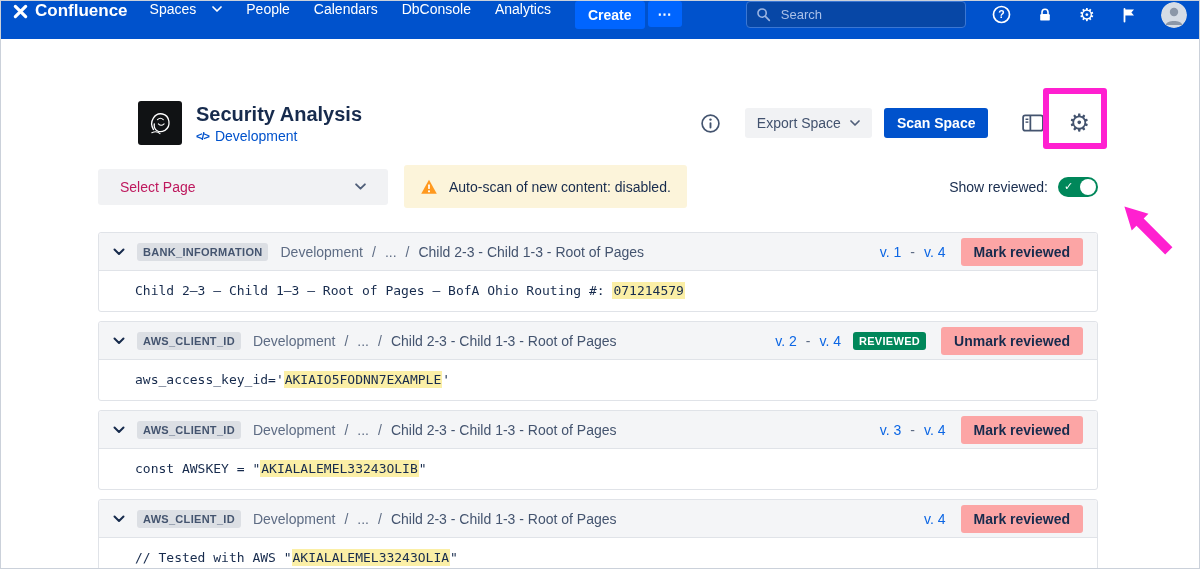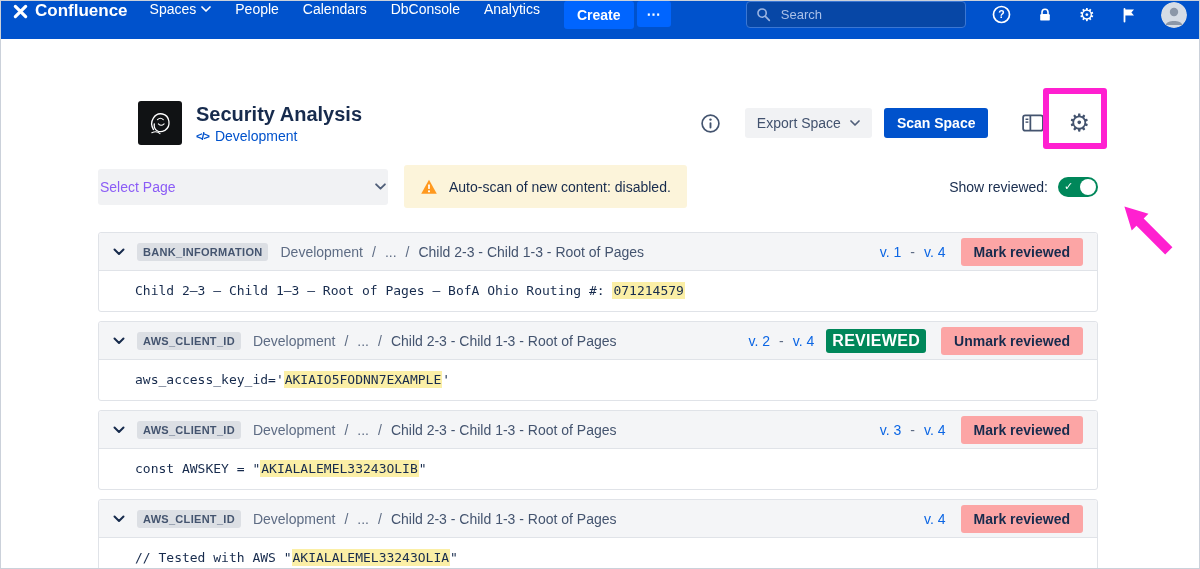--- a/index.html
+++ b/index.html
@@ -3,21 +3,21 @@
 <meta charset="utf-8">
 <style>
   *{box-sizing:border-box;}
   body{margin:0;font-family:"Liberation Sans",sans-serif;background:#fff;}
   .screen{position:relative;width:1200px;height:569px;background:#fff;border:1px solid #CBD1DA;overflow:hidden;}
 
   
   .topnav{height:38px;background:#0052CC;display:flex;align-items:flex-start;padding:0 12px;color:#fff;}
   .brand{display:flex;align-items:center;gap:7px;font-size:17px;font-weight:700;color:#fff;text-decoration:none;margin-right:22px;cursor:pointer;}
   .nav-menu{display:flex;align-items:center;gap:24px;font-size:14px;}
-  .nav-item{color:#fff;text-decoration:none;display:flex;align-items:center;gap:5px;cursor:pointer;}
+  .nav-item{color:#fff;text-decoration:none;display:flex;align-items:center;gap:16px;cursor:pointer;}
   .btn-create{margin-left:24px;background:#0065FF;border:none;color:#fff;font-weight:600;font-size:14px;padding:6px 13px;border-radius:3px;cursor:pointer;font-family:inherit;}
   .btn-more{margin-left:3px;background:#0065FF;border:none;color:#fff;font-weight:700;font-size:14px;padding:6px 10px;border-radius:3px;cursor:pointer;line-height:1;font-family:inherit;}
   .nav-right{margin-left:auto;display:flex;align-items:center;}
   .searchbox{display:flex;align-items:center;gap:8px;width:220px;height:27px;background:#0747A6;border:1px solid #3B77D3;border-radius:4px;padding:0 9px;}
   .searchbox input{flex:1;min-width:0;background:transparent;border:none;outline:none;color:#fff;font-size:13px;font-family:inherit;}
   .searchbox input::placeholder{color:#A9C0E8;}
   .nav-icon{margin-left:26px;display:flex;align-items:center;justify-content:center;background:none;border:none;padding:0;cursor:pointer;color:#fff;}
   .gear-glyph{font-family:"DejaVu Sans",sans-serif;line-height:1;}
   .nav-gear{font-size:18px;color:#fff;}
   .avatar{margin-left:24px;width:26px;height:26px;border-radius:50%;overflow:hidden;flex:none;cursor:pointer;border:none;padding:0;background:none;}
@@ -34,41 +34,41 @@
   .space-actions{display:flex;align-items:center;margin-left:auto;}
   .icon-btn{background:none;border:none;padding:0;cursor:pointer;display:flex;align-items:center;color:#44546F;}
   .info-btn{margin-right:24px;}
   .btn-neutral{background:#F1F2F4;color:#42526E;border:none;border-radius:3px;font-size:14px;font-weight:500;padding:7px 12px;display:flex;align-items:center;gap:9px;cursor:pointer;font-family:inherit;}
   .btn-primary{margin-left:12px;background:#0052CC;color:#fff;border:none;border-radius:3px;font-size:14px;font-weight:600;padding:7px 13px;cursor:pointer;font-family:inherit;}
   .panels-btn{margin-left:34px;}
   .gear-btn{margin-left:24px;margin-right:8px;font-size:24px;color:#44546F;}
 
   
   .toolbar-row{display:flex;align-items:center;margin-top:10px;}
-  .select-page{width:290px;height:36px;background:#F1F2F4;border-radius:3px;display:flex;align-items:center;padding:0 2px;color:#8b5cf6;font-size:14px;cursor:pointer;}
+  .select-page{width:290px;height:36px;background:#F1F2F4;border-radius:3px;display:flex;align-items:center;padding:0 22px;color:#be185d;font-size:14px;cursor:pointer;}
   .select-page .chev{margin-left:auto;display:flex;color:#505F79;}
   .warning-banner{margin-left:16px;height:43px;background:#FCF4DA;border-radius:3px;display:flex;align-items:center;gap:11px;padding:0 16px;font-size:14px;color:#172B4D;}
   .show-reviewed{margin-left:auto;display:flex;align-items:center;gap:10px;font-size:14px;color:#172B4D;justify-content:flex-end;}
   .toggle{position:relative;width:40px;height:20px;border-radius:10px;background:#00875A;cursor:pointer;flex:none;border:none;padding:0;}
   .toggle .check{position:absolute;left:6px;top:3px;color:#fff;font-size:11px;font-weight:700;line-height:14px;}
   .toggle .knob{position:absolute;right:2px;top:2px;width:16px;height:16px;border-radius:50%;background:#fff;}
 
   
   .findings{margin-top:24px;}
   .card{border:1px solid #E0E3E8;border-radius:3px;margin-bottom:9px;background:#fff;}
   .card-header{height:38px;background:#F4F5F7;display:flex;align-items:center;padding:0 14px;gap:12px;border-bottom:1px solid #E0E3E8;border-radius:3px 3px 0 0;}
   .chev-btn{background:none;border:none;padding:0;cursor:pointer;color:#172B4D;display:flex;}
   .type-badge{background:#DCDFE4;color:#44546F;font-size:11px;font-weight:700;padding:3px 6px;border-radius:3px;letter-spacing:.3px;white-space:nowrap;}
   .crumbs{display:flex;align-items:center;gap:9px;font-size:14px;color:#5E6C84;}
   .crumbs a{color:#5E6C84;text-decoration:none;cursor:pointer;}
   .crumbs a.page{color:#44546F;}
   .card-right{margin-left:auto;display:flex;align-items:center;gap:9px;}
   .ver{color:#0C66E4;text-decoration:none;font-size:14px;cursor:pointer;white-space:nowrap;}
   .vdash{color:#5E6C84;font-size:14px;}
-  .reviewed-badge{background:#00875A;color:#fff;font-size:16px;font-weight:700;padding:3px 6px;border-radius:3px;letter-spacing:.3px;margin-left:3px;white-space:nowrap;}
+  .reviewed-badge{background:#00875A;color:#fff;font-size:11px;font-weight:700;padding:3px 6px;border-radius:3px;letter-spacing:.3px;margin-left:3px;white-space:nowrap;}
   .btn-action{margin-left:6px;background:#fca5a5;color:#172B4D;border:none;border-radius:3px;font-size:14px;font-weight:600;padding:6px 13px;cursor:pointer;font-family:inherit;white-space:nowrap;}
   .card-body{padding:12px 16px 12px 36px;font-family:"DejaVu Sans Mono",monospace;font-size:13px;color:#172B4D;line-height:16px;white-space:pre-wrap;}
   .hl{background:#FBEFA6;padding:1px 1px;}
 
   
   .annot-box{position:absolute;left:1042px;top:87px;width:64px;height:61px;border:6px solid #FF20D0;border-radius:3px;pointer-events:none;}
   .annot-arrow{position:absolute;left:1116px;top:198px;pointer-events:none;}
 </style>
 </head>
 <body>

